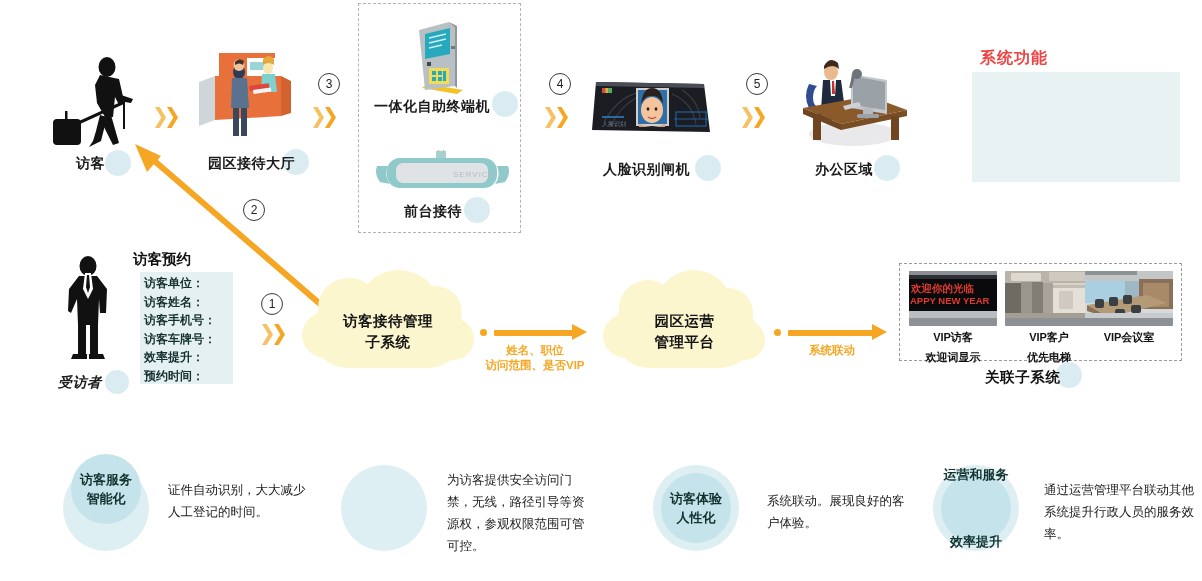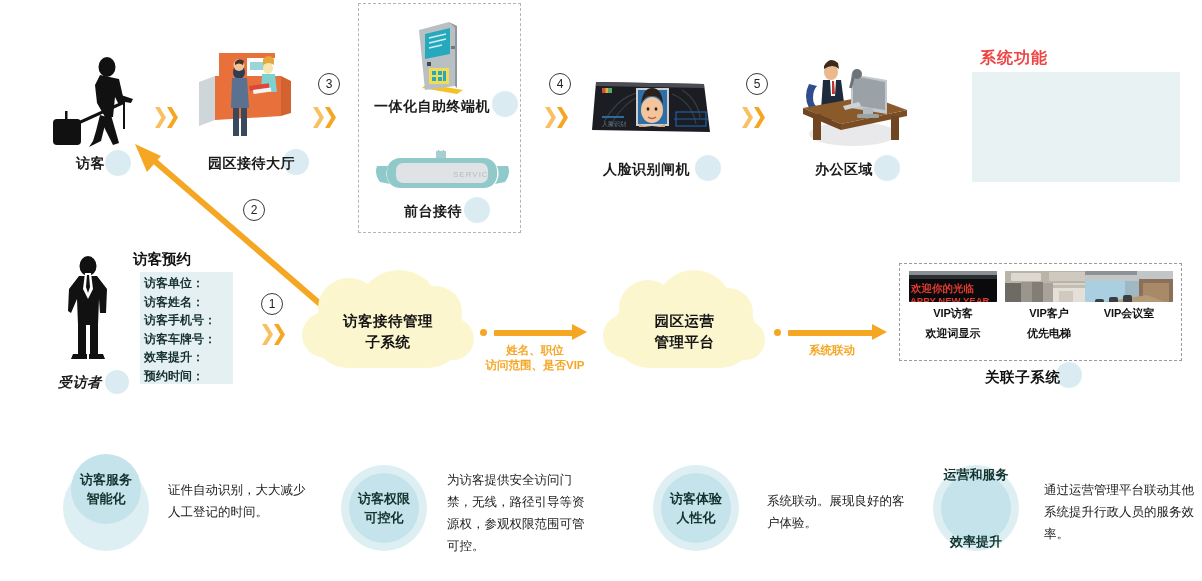--- a/index.html
+++ b/index.html
@@ -112,21 +112,21 @@
     color: #f5a623; white-space: nowrap; text-align: center; line-height: 15px;
   }
 
   
   #vip-box {
     position: absolute; left: 899px; top: 263px; width: 283px; height: 98px;
     border: 1.3px dashed #9b9b9b;
   }
   .vip-item { position: absolute; top: 271px; width: 88px; text-align: center; }
   .vip-thumb {
-    width: 88px; height: 31px; border-radius: 1px; overflow: hidden;
+    width: 88px; height: 55px; border-radius: 1px; overflow: hidden;
     position: relative; background: #8d9196;
   }
   .vip-cap {
     font-size: 11px; color: #111; font-weight: bold;
     line-height: 17px; margin-top: 3px; white-space: nowrap;
   }
   #vip-title {
     position: absolute; left: 985px; top: 368px;
     font-size: 14.5px; font-weight: bold; color: #111; letter-spacing: .6px; z-index: 5;
   }
@@ -464,24 +464,20 @@
   <div id="vip-title">关联子系统</div>
 
   <div class="feat-outer" style="left:63px;top:465px;"></div>
   <div class="feat-inner" style="left:71px;top:454px;">
     <div class="ftxt">访客服务</div>
     <div class="ftxt">智能化</div>
   </div>
   <div class="feat-desc" style="left:168px;top:479px;width:146px;">证件自动识别，大大减少人工登记的时间。</div>
 
   <div class="feat-outer" style="left:341px;top:465px;"></div>
-  <div class="feat-inner" style="left:349px;top:473px;">
-    <div class="ftxt">访客权限</div>
-    <div class="ftxt">可控化</div>
-  </div>
   <div class="feat-desc" style="left:447px;top:469px;width:148px;">为访客提供安全访问门禁，无线，路径引导等资源权，参观权限范围可管可控。</div>
 
   <div class="feat-outer" style="left:653px;top:465px;"></div>
   <div class="feat-inner" style="left:661px;top:473px;">
     <div class="ftxt">访客体验</div>
     <div class="ftxt">人性化</div>
   </div>
   <div class="feat-desc" style="left:767px;top:490px;width:146px;">系统联动。展现良好的客户体验。</div>
 
   <div class="feat-outer" style="left:933px;top:465px;"></div>

